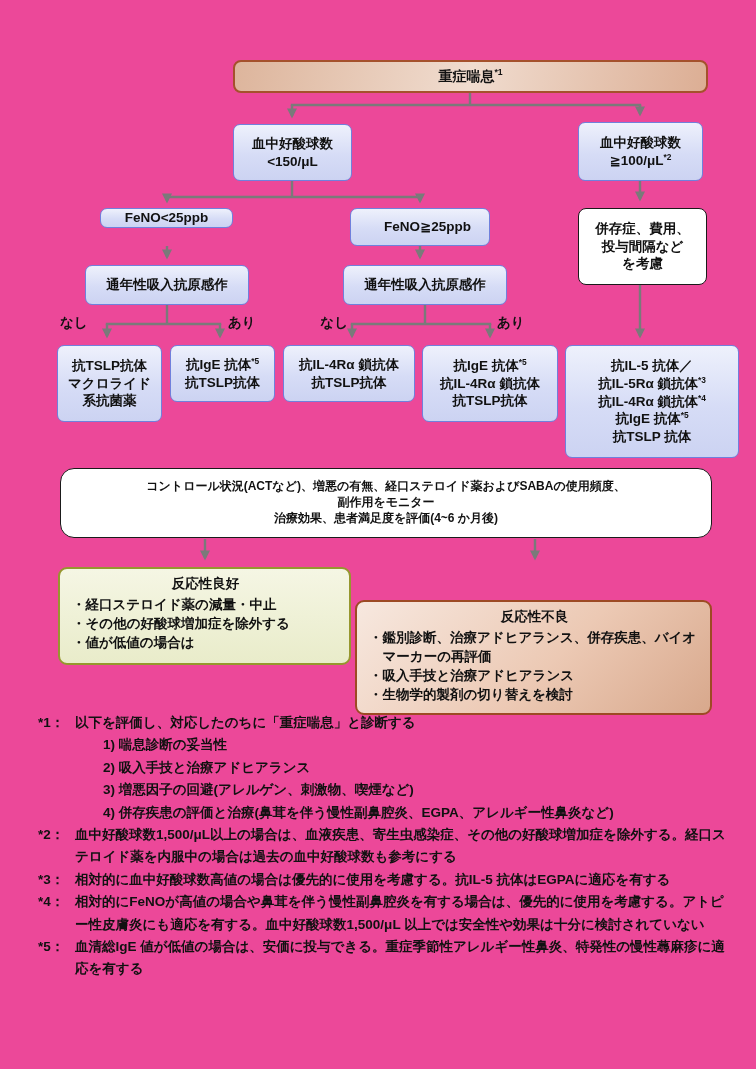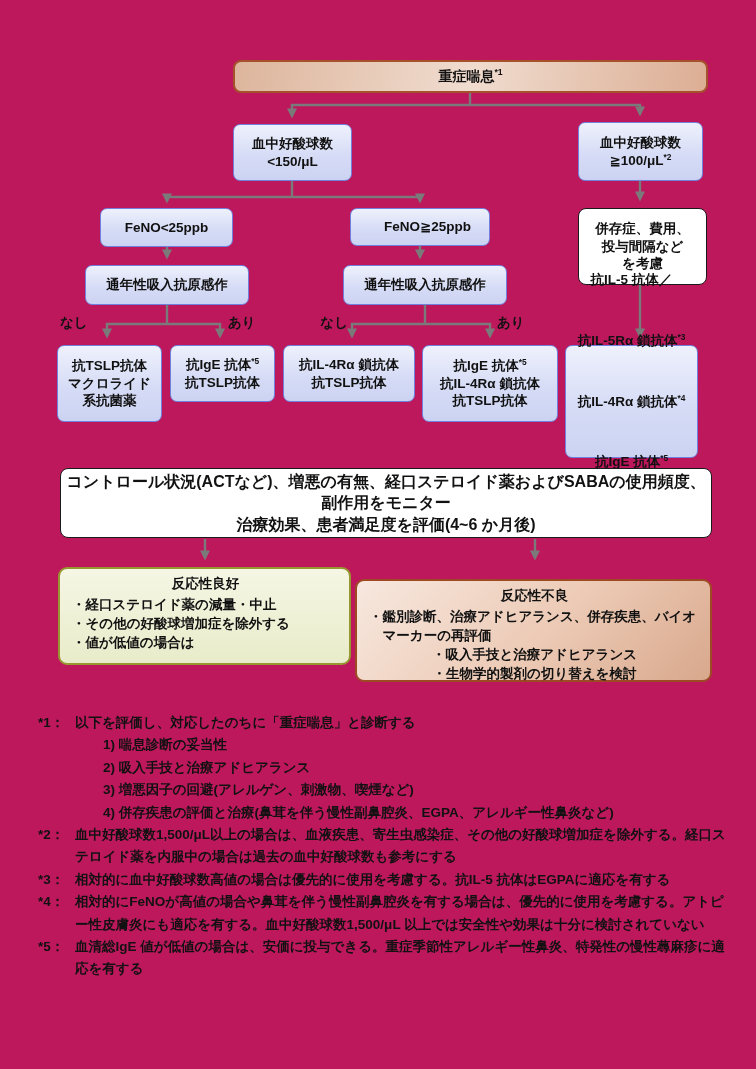--- a/index.html
+++ b/index.html
@@ -1,37 +1,37 @@
 <!DOCTYPE html>
 <html><head>
 <meta charset="utf-8">
 <style>
   html,body{margin:0;padding:0;background:#ffffff;}
   .canvas{
-    position:relative;width:756px;height:1069px;background:#be185d;
+    position:relative;width:756px;height:1069px;background:#ec4899;
     font-family:"Liberation Sans","DejaVu Sans",sans-serif;color:#111;
     overflow:hidden;
   }
   svg.wires{position:absolute;left:0;top:0;z-index:1;}
   .box{
     position:absolute;box-sizing:border-box;z-index:2;
     display:flex;flex-direction:column;align-items:center;justify-content:center;
     text-align:center;font-size:13.5px;font-weight:600;line-height:1.32;
     padding:2px 4px;
   }
   .blue{
     background:linear-gradient(180deg,#eef1fc 0%,#d6dcf6 55%,#ccd3f2 100%);
     border:1.6px solid #7080dc;border-radius:7px;
   }
   .top-node{
     background:linear-gradient(100deg,#ddb59c 0%,#f0dccf 50%,#dcae94 100%);
     border:2px solid #a5512c;border-radius:8px;font-size:14px;
   }
   .white-node{background:#ffffff;border:1.6px solid #1a1a1a;border-radius:8px;}
-  .monitor{background:#ffffff;border:1.6px solid #1a1a1a;border-radius:8px;font-size:16px;}
+  .monitor{background:#ffffff;border:1.6px solid #1a1a1a;border-radius:14px;font-size:12px;}
   .good{
     background:linear-gradient(180deg,#f5f6e4 0%,#e9ecca 100%);
     border:2px solid #96972e;border-radius:9px;
   }
   .bad{
     background:linear-gradient(135deg,#f7e8df 0%,#ecc9b4 55%,#d8a88c 100%);
     border:2px solid #9d4a24;border-radius:9px;
   }
   .bullets{align-items:stretch;text-align:left;padding:6px 10px 8px 12px;justify-content:flex-start;}
   .bullets .ttl{text-align:center;margin-bottom:2px;}
@@ -99,21 +99,21 @@
 
   <div class="box blue" style="left:233px;top:124px;width:119px;height:57px;">
     <div>血中好酸球数</div>
     <div>&lt;150/μL</div>
   </div>
   <div class="box blue" style="left:578px;top:122px;width:125px;height:59px;">
     <div>血中好酸球数</div>
     <div><span>≧100/μL</span><sup>*2</sup></div>
   </div>
 
-  <div class="box blue" style="left:100px;top:208px;width:133px;height:39px;">
+  <div class="box blue" style="left:100px;top:208px;width:133px;height:20px;">
     <div>FeNO&lt;25ppb</div>
   </div>
   <div class="box blue" style="left:350px;top:208px;width:140px;height:38px;padding-left:19px;">
     <div>FeNO≧25ppb</div>
   </div>
 
   <div class="box blue" style="left:85px;top:265px;width:164px;height:40px;">
     <div>通年性吸入抗原感作</div>
   </div>
   <div class="box blue" style="left:343px;top:265px;width:164px;height:40px;">
@@ -142,41 +142,41 @@
   </div>
   <div class="box blue" style="left:283px;top:345px;width:132px;height:57px;">
     <div>抗IL-4Rα 鎖抗体</div>
     <div>抗TSLP抗体</div>
   </div>
   <div class="box blue" style="left:422px;top:345px;width:136px;height:77px;">
     <div><span>抗IgE 抗体</span><sup>*5</sup></div>
     <div>抗IL-4Rα 鎖抗体</div>
     <div>抗TSLP抗体</div>
   </div>
-  <div class="box blue" style="left:565px;top:345px;width:133px;height:113px;gap:43px;">
+  <div class="box blue" style="left:565px;top:345px;width:174px;height:113px;">
     <div>抗IL-5 抗体／</div>
     <div><span>抗IL-5Rα 鎖抗体</span><sup>*3</sup></div>
     <div><span>抗IL-4Rα 鎖抗体</span><sup>*4</sup></div>
     <div><span>抗IgE 抗体</span><sup>*5</sup></div>
     <div>抗TSLP 抗体</div>
   </div>
 
   <div class="box monitor" style="left:60px;top:468px;width:652px;height:70px;">
     <div>コントロール状況(ACTなど)、増悪の有無、経口ステロイド薬およびSABAの使用頻度、</div>
     <div>副作用をモニター</div>
     <div>治療効果、患者満足度を評価(4~6 か月後)</div>
   </div>
 
   <div class="box good bullets" style="left:58px;top:567px;width:293px;height:98px;">
     <div class="ttl">反応性良好</div>
     <div class="li">・経口ステロイド薬の減量・中止</div>
     <div class="li">・その他の好酸球増加症を除外する</div>
     <div class="li">・値が低値の場合は</div>
   </div>
-  <div class="box bad bullets" style="left:355px;top:579px;width:357px;height:103px;align-items:center;">
+  <div class="box bad bullets" style="left:355px;top:600px;width:357px;height:115px;">
     <div class="ttl">反応性不良</div>
     <div class="li">・鑑別診断、治療アドヒアランス、併存疾患、バイオマーカーの再評価</div>
     <div class="li">・吸入手技と治療アドヒアランス</div>
     <div class="li">・生物学的製剤の切り替えを検討</div>
   </div>
 
   <div class="footnotes">
     <div class="fn">
       <div class="m">*1：</div>
       <div class="t">

